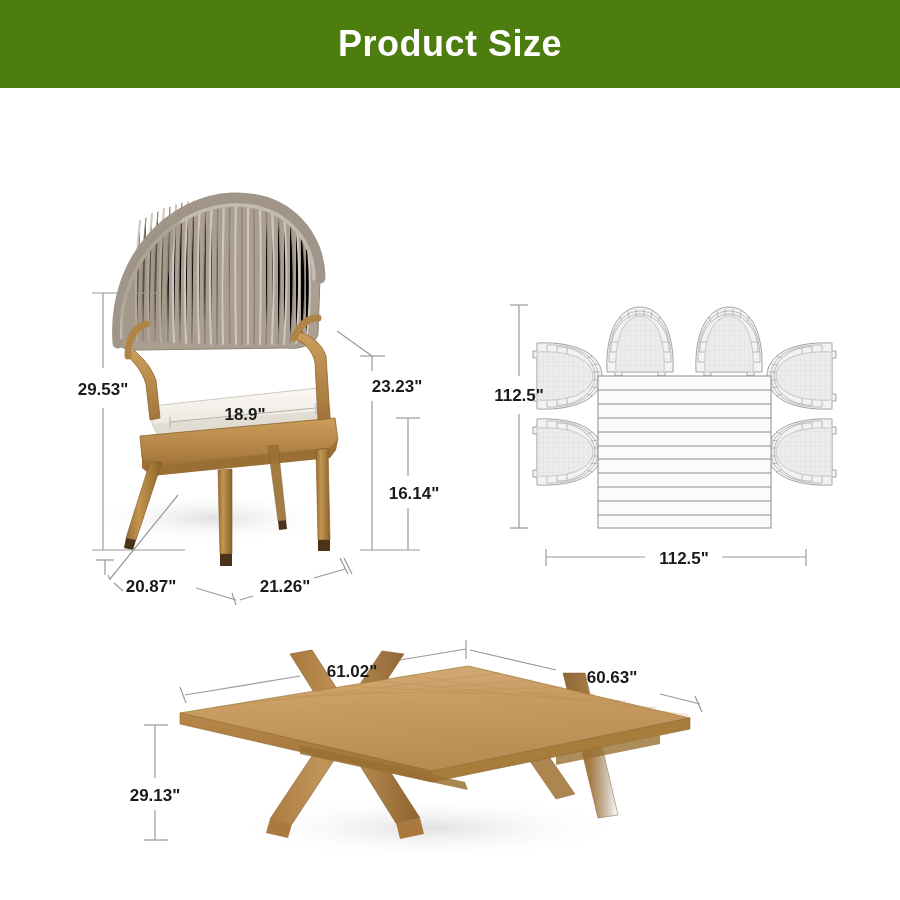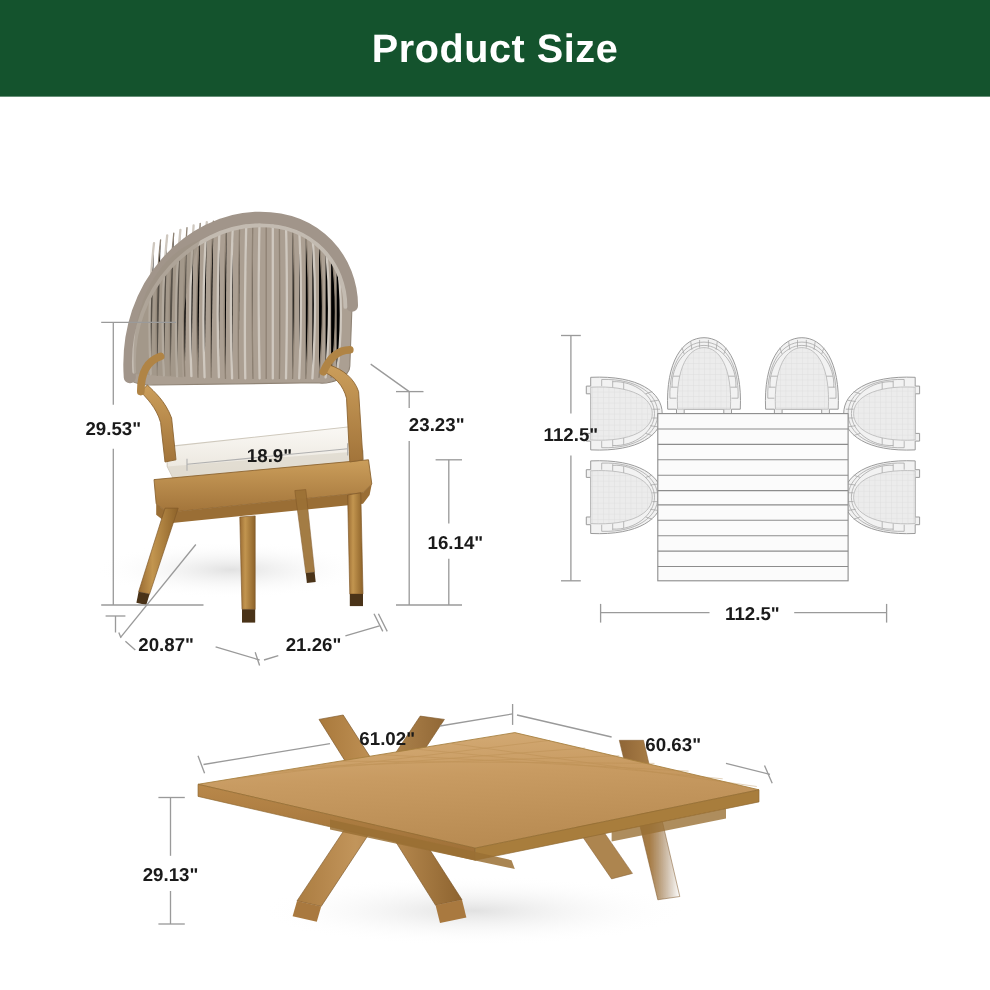--- a/index.html
+++ b/index.html
@@ -14,21 +14,21 @@
     overflow: hidden;
     position: relative;
   }
 
   
   #header-banner {
     position: absolute;
     left: 0; top: 0;
     width: 900px;
     height: 88px;
-    background: #14532d;
+    background: #4d7c0f;
     display: flex;
     align-items: center;
     justify-content: center;
   }
   #header-title {
     color: #ffffff;
     font-size: 36px;
     font-weight: bold;
     letter-spacing: 0.5px;
     font-family: "Liberation Sans", sans-serif;

